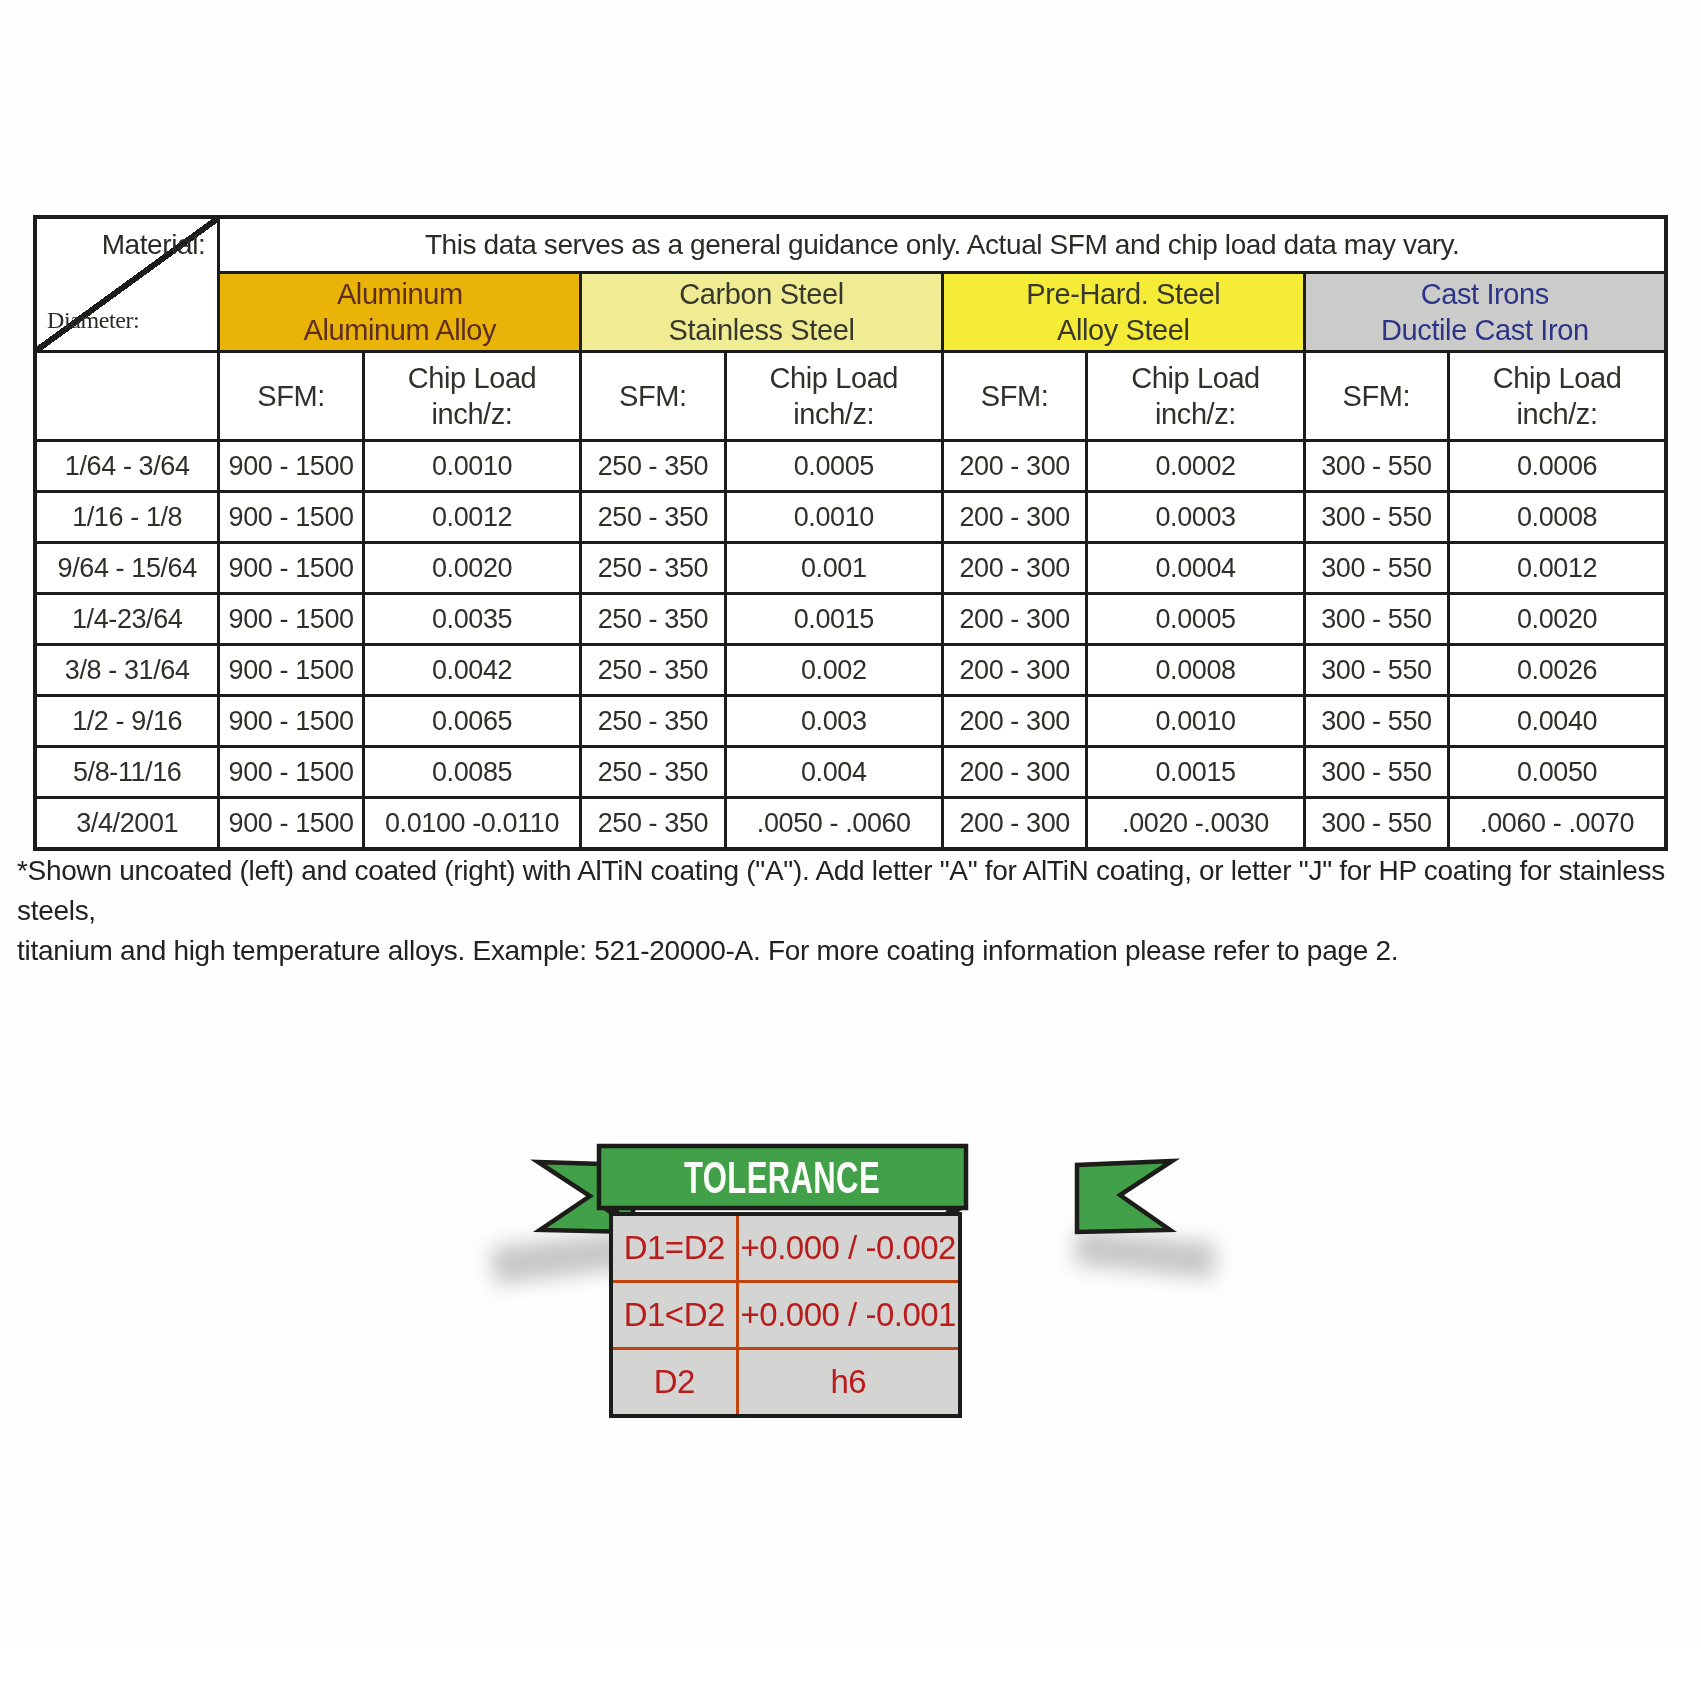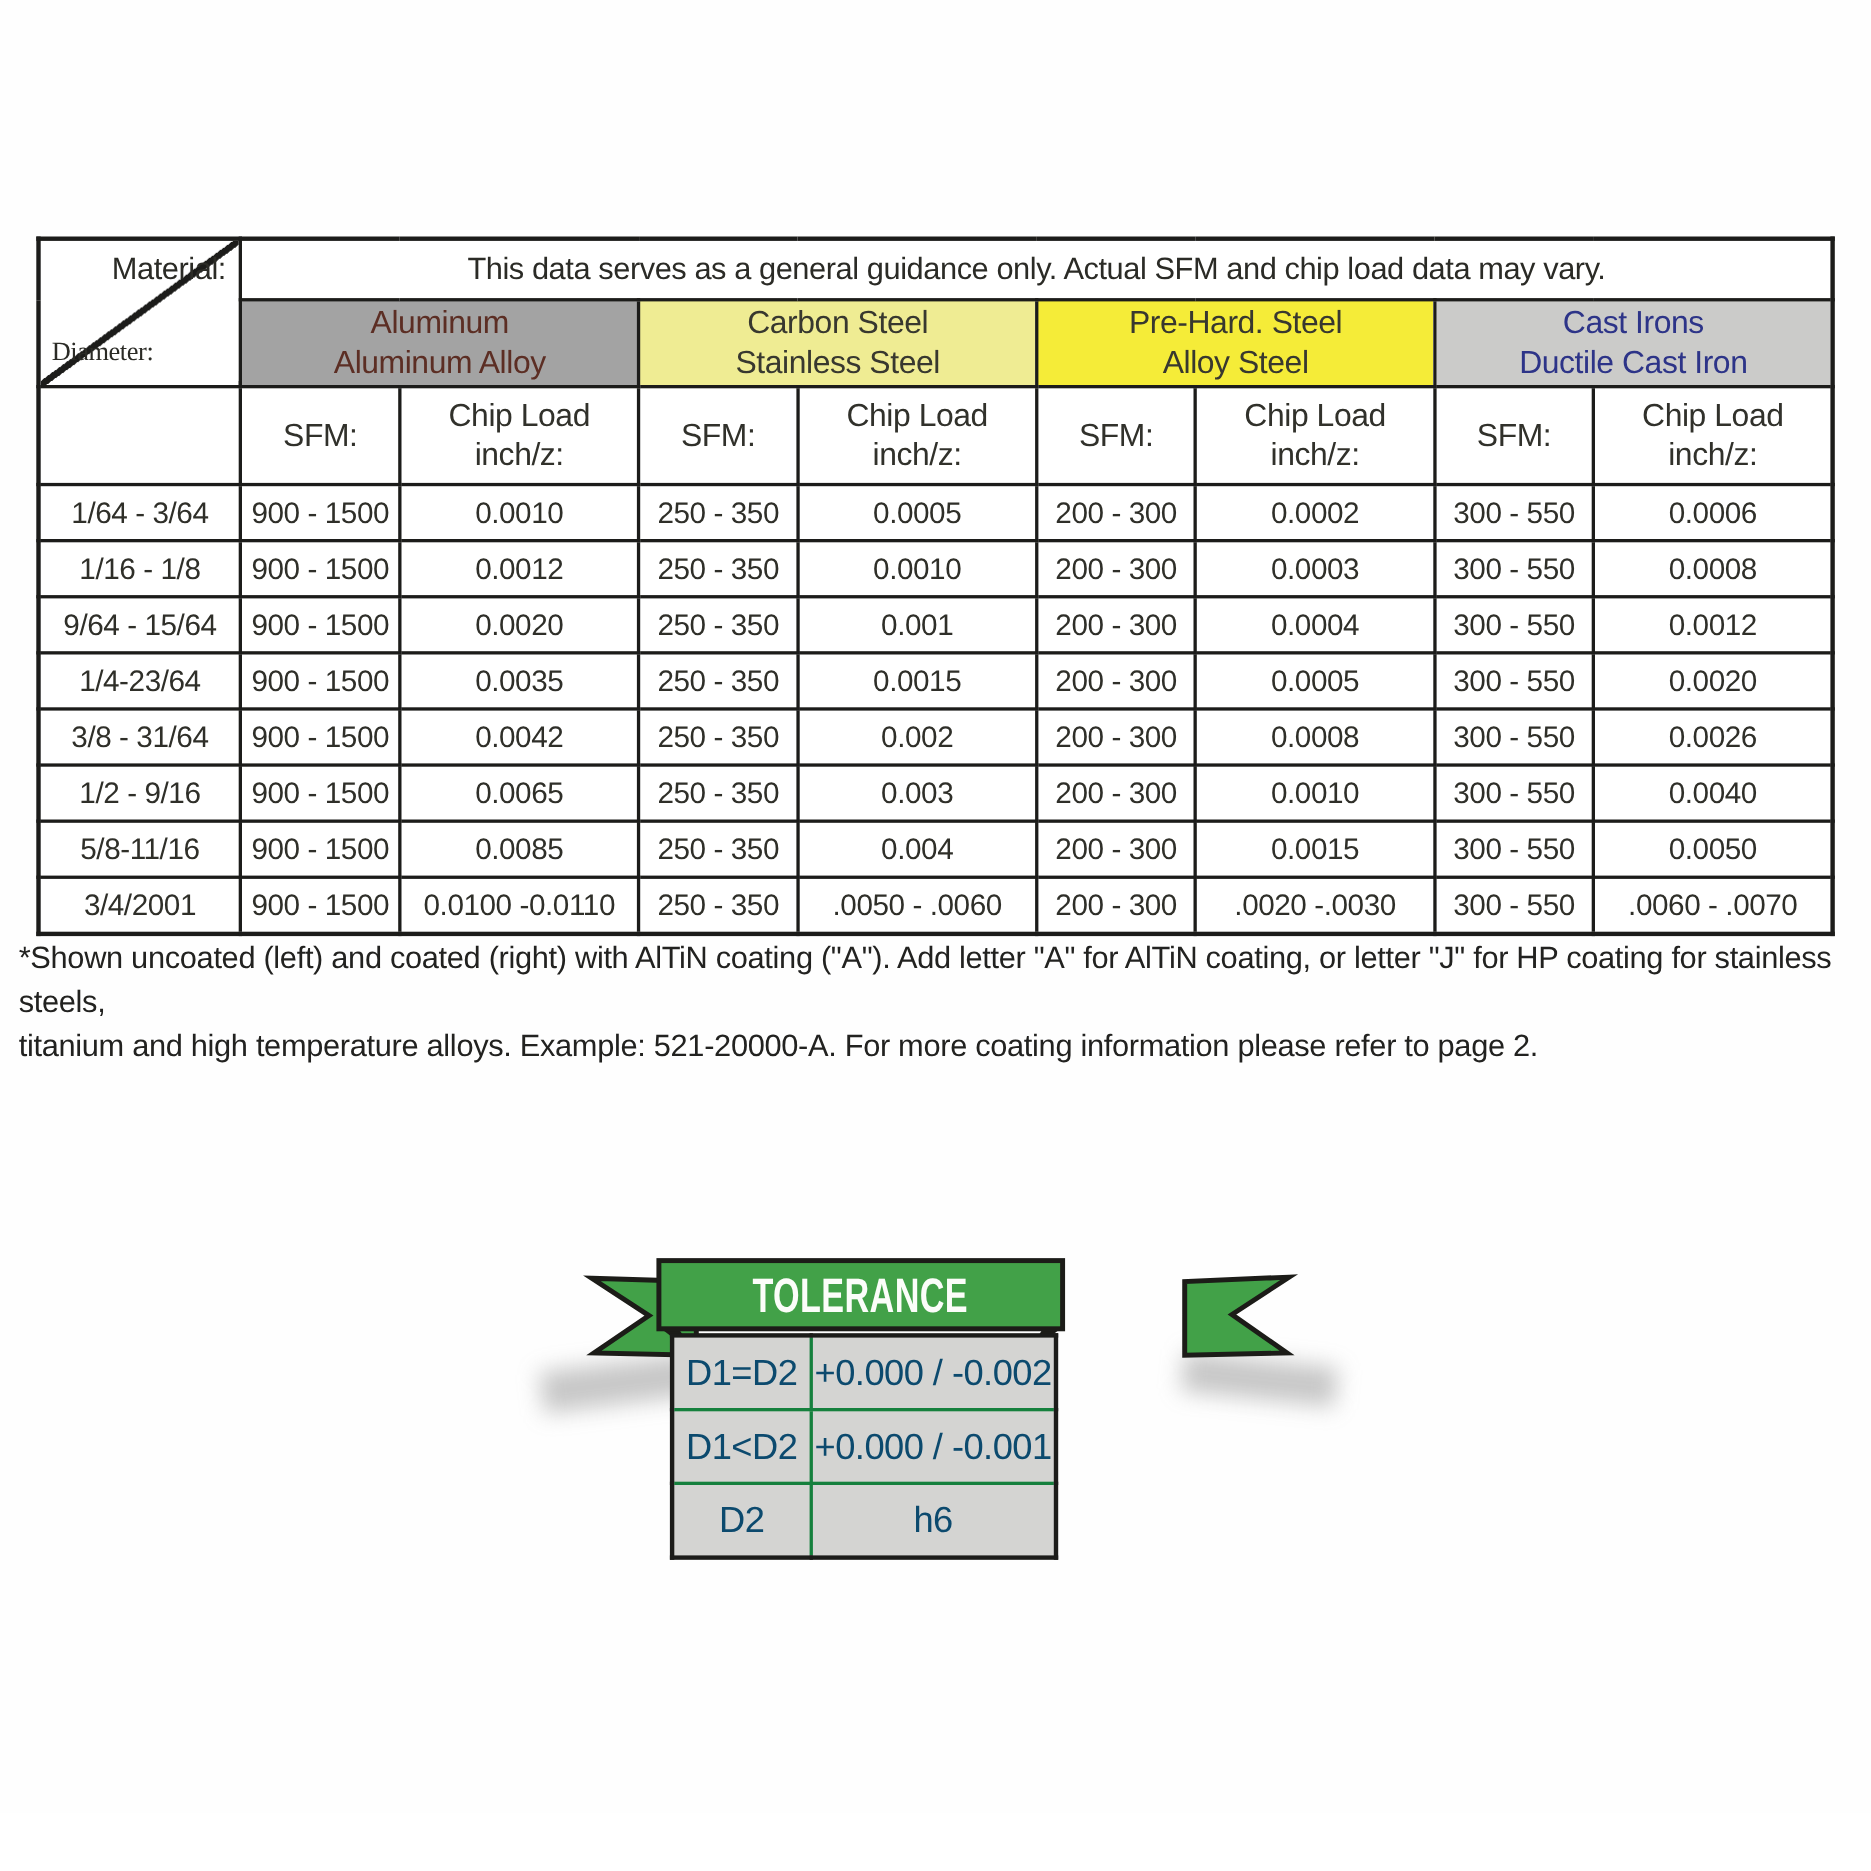--- a/index.html
+++ b/index.html
@@ -47,23 +47,23 @@
   .ribbon-title {
     font-family:"Liberation Sans","DejaVu Sans",sans-serif;
     font-weight:bold; font-size:44px; letter-spacing:0.5px;
   }
   table.tol {
     position:absolute; left:609px; top:1212px; width:349px;
     border-collapse:collapse; table-layout:fixed;
     border:4px solid #1c1c1a; z-index:3;
   }
   table.tol td {
-    border:3px solid #15803d; background:#d4d4d2; height:64px;
+    border:3px solid #c2410c; background:#d4d4d2; height:64px;
     text-align:center; vertical-align:middle; font-size:33px;
-    color:#0c4a6e; letter-spacing:-0.5px; padding:0;
+    color:#b91c1c; letter-spacing:-0.5px; padding:0;
   }
   .soft-shadow { position:absolute; background:rgba(110,110,110,0.38); filter:blur(10px); z-index:0; }
   .sh-left  { left:492px; top:1238px; width:150px; height:38px; transform:rotate(-7deg); }
   .sh-right { left:1075px; top:1236px; width:140px; height:36px; transform:rotate(6deg); }
 </style>
 </head>
 <body>
 
 <div class="page">
 
@@ -81,21 +81,21 @@
     </colgroup>
     <tbody>
       <tr class="r-notice">
         <td class="diag" rowspan="2">
           <span class="mat">Material:</span>
           <span class="dia">Diameter:</span>
         </td>
         <td class="notice" colspan="8">This data serves as a general guidance only. Actual SFM and chip load data may vary.</td>
       </tr>
       <tr class="r-materials" id="material-row">
-          <td class="mhead" colspan="2" style="background: #a3a3a3; color: rgb(92, 46, 36);">
+          <td class="mhead" colspan="2" style="background: #eab308; color: rgb(92, 46, 36);">
             <div>Aluminum</div>
             <div>Aluminum Alloy</div>
           </td>
           <td class="mhead" colspan="2" style="background: rgb(239, 236, 147); color: rgb(56, 56, 47);">
             <div>Carbon Steel</div>
             <div>Stainless Steel</div>
           </td>
           <td class="mhead" colspan="2" style="background: rgb(245, 236, 56); color: rgb(56, 56, 47);">
             <div>Pre-Hard. Steel</div>
             <div>Alloy Steel</div>

